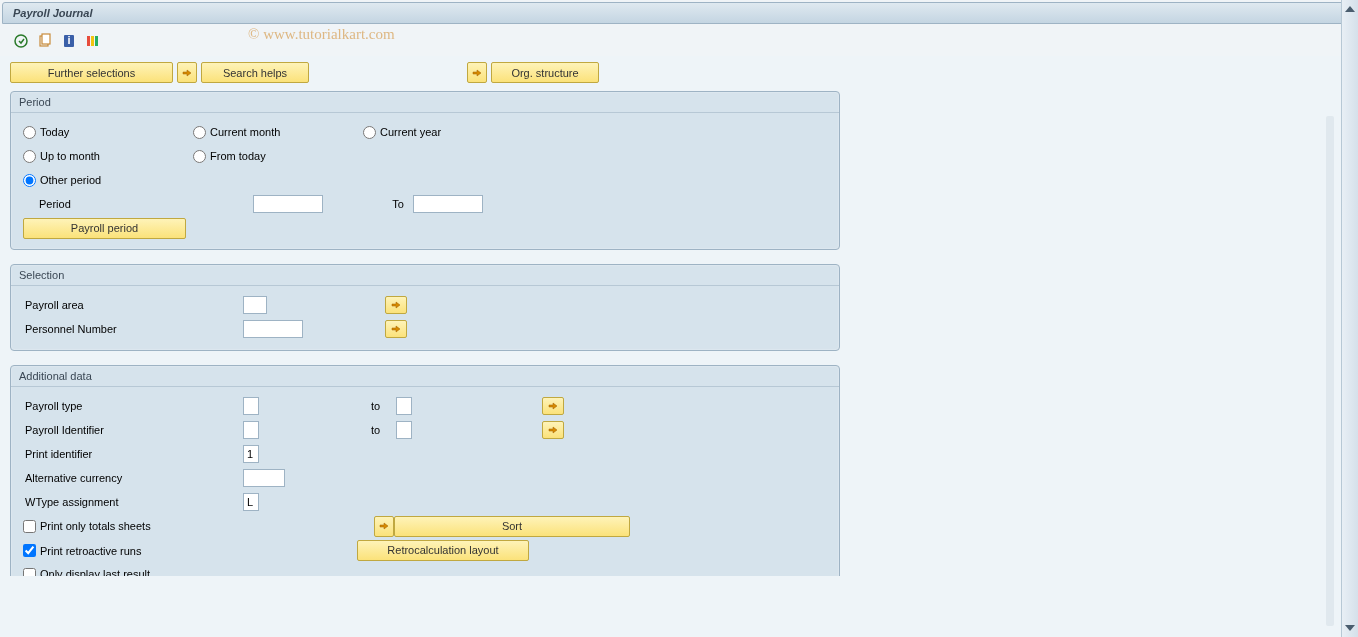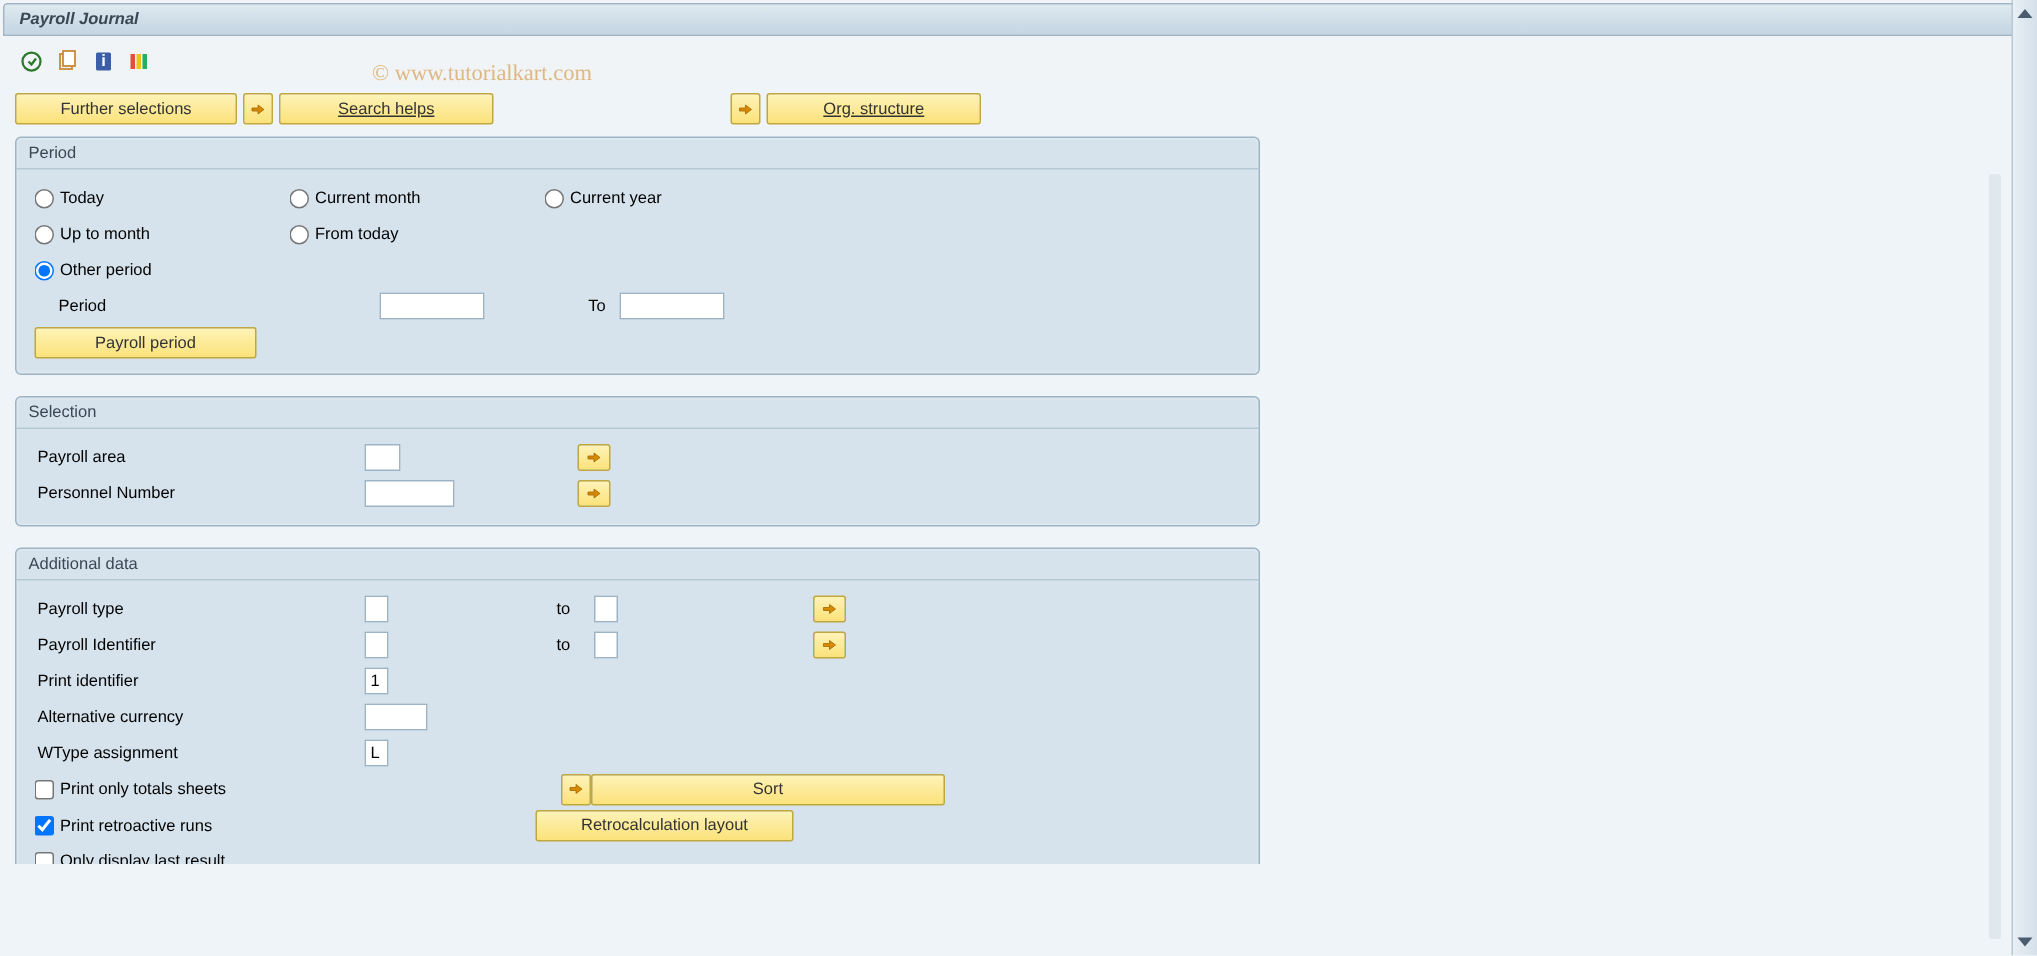--- a/index.html
+++ b/index.html
@@ -59,22 +59,22 @@
       font-size: 11px;
       color: #333;
       height: 21px;
     }
     
     .yellow-btn.arrow-only {
       width: 20px;
       padding: 0;
     }
     
-    .yellow-btn.wide { width: 148px; align-items: flex-end; }
-    .yellow-btn.med { width: 143px; text-decoration: underline; }
+    .yellow-btn.wide { width: 163px; }
+    .yellow-btn.med { width: 108px; }
     
     .group-box {
       background: #d6e3ec;
       border: 1px solid #9eb3c4;
       border-radius: 4px;
       margin-bottom: 14px;
       width: 830px;
       box-shadow: inset 0 0 2px rgba(255,255,255,0.6);
     }
     
@@ -174,21 +174,21 @@
     .sub-indent { padding-left: 16px; }
     
     .arrow-right-svg {
       fill: #d68a00;
       stroke: #a05f00;
       stroke-width: 0.5;
     }
     
     .watermark {
       position: absolute;
-      top: 41px;
+      top: 26px;
       left: 248px;
       font-size: 15px;
       color: rgba(220, 176, 118, 0.9);
       font-family: Georgia, serif;
       pointer-events: none;
       z-index: 1000;
     }
 
     .inner-scroll {
         position: absolute;

